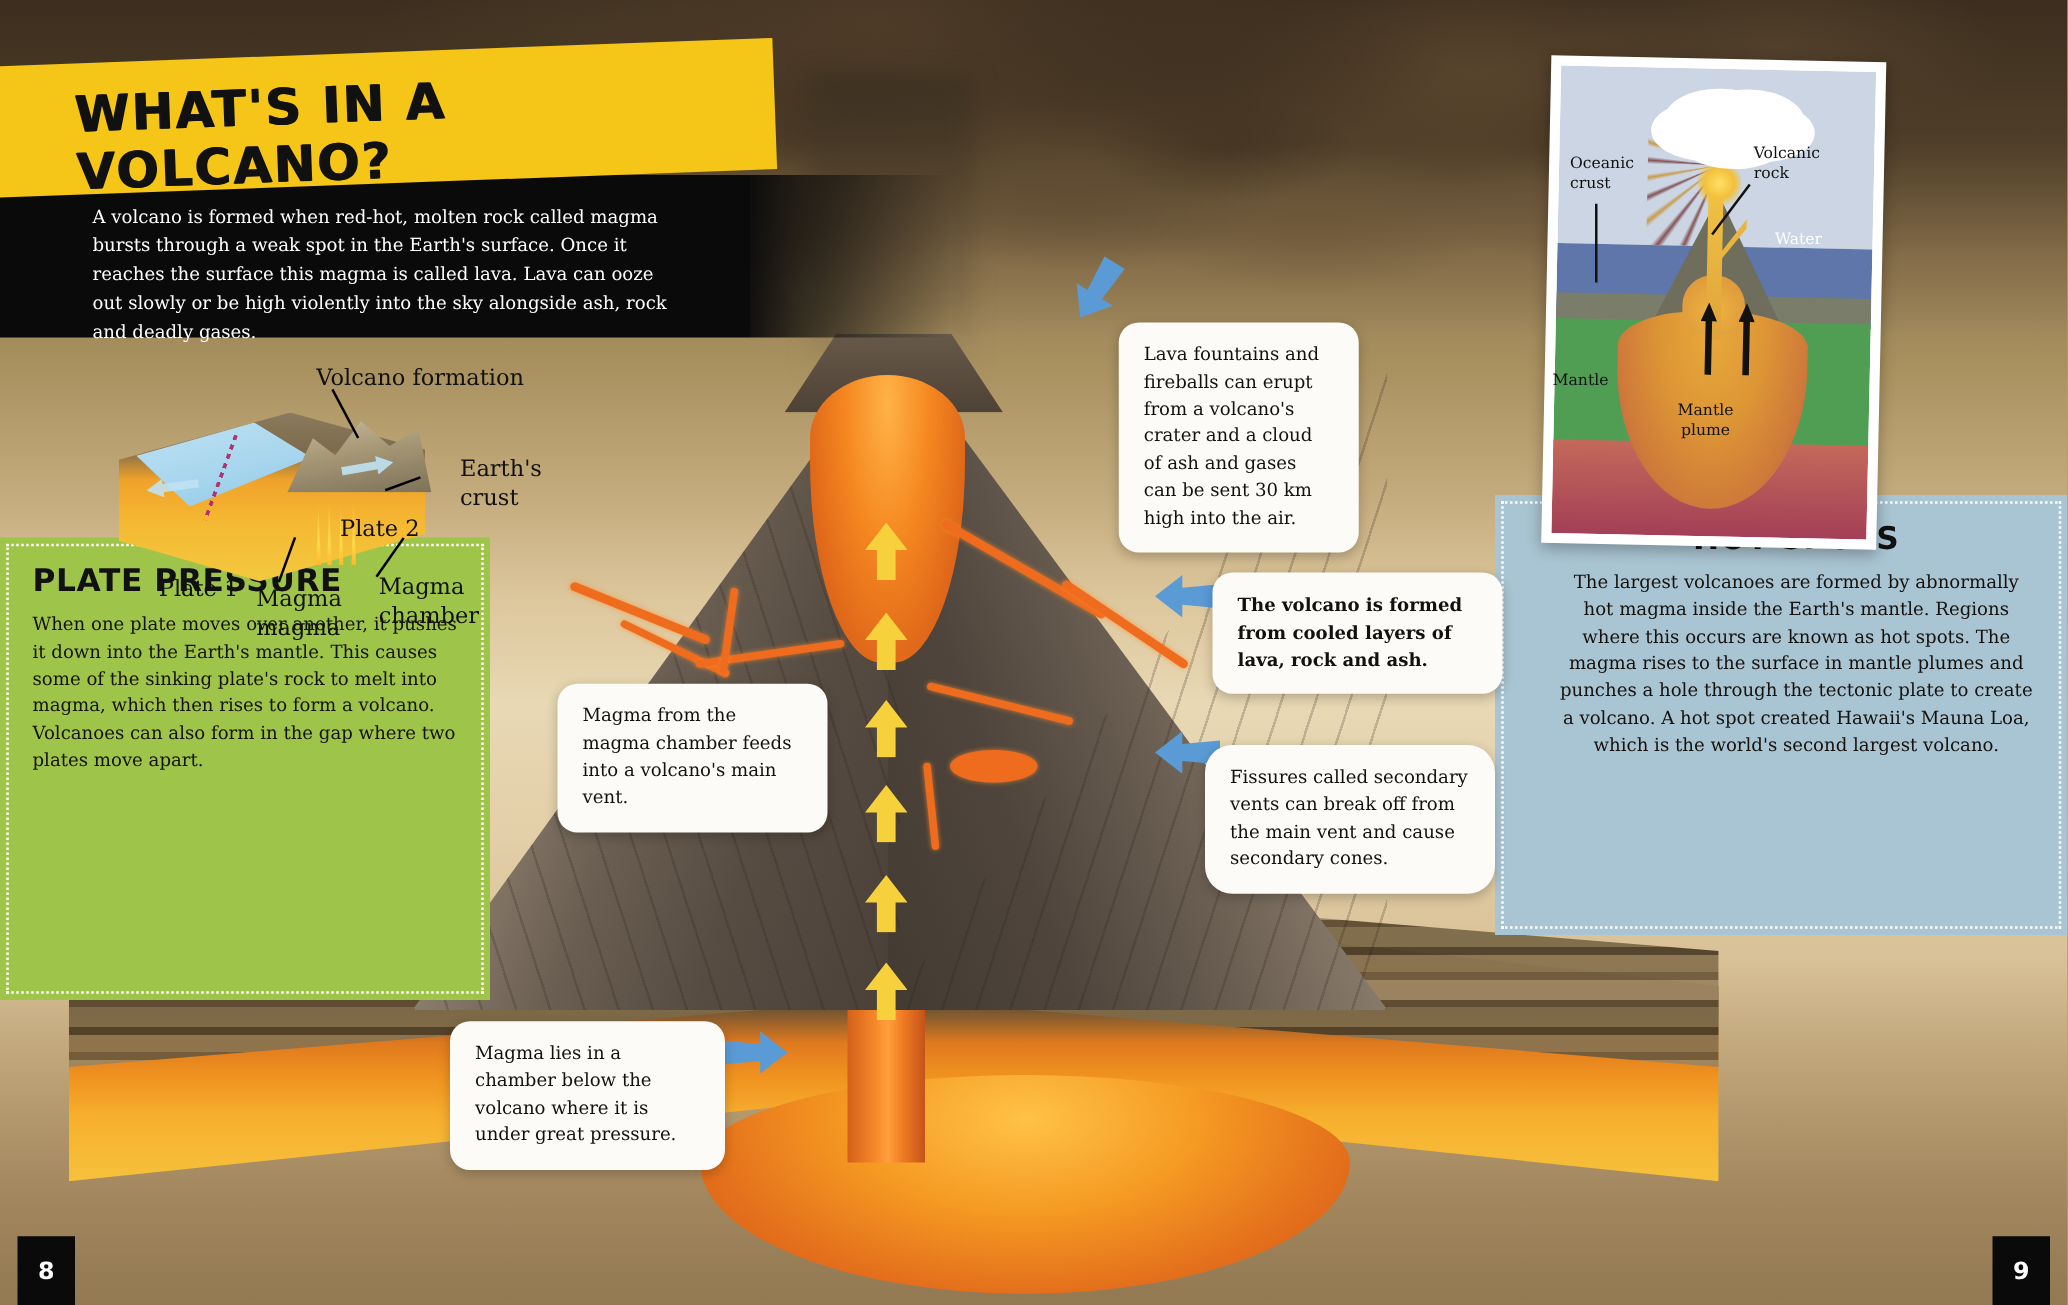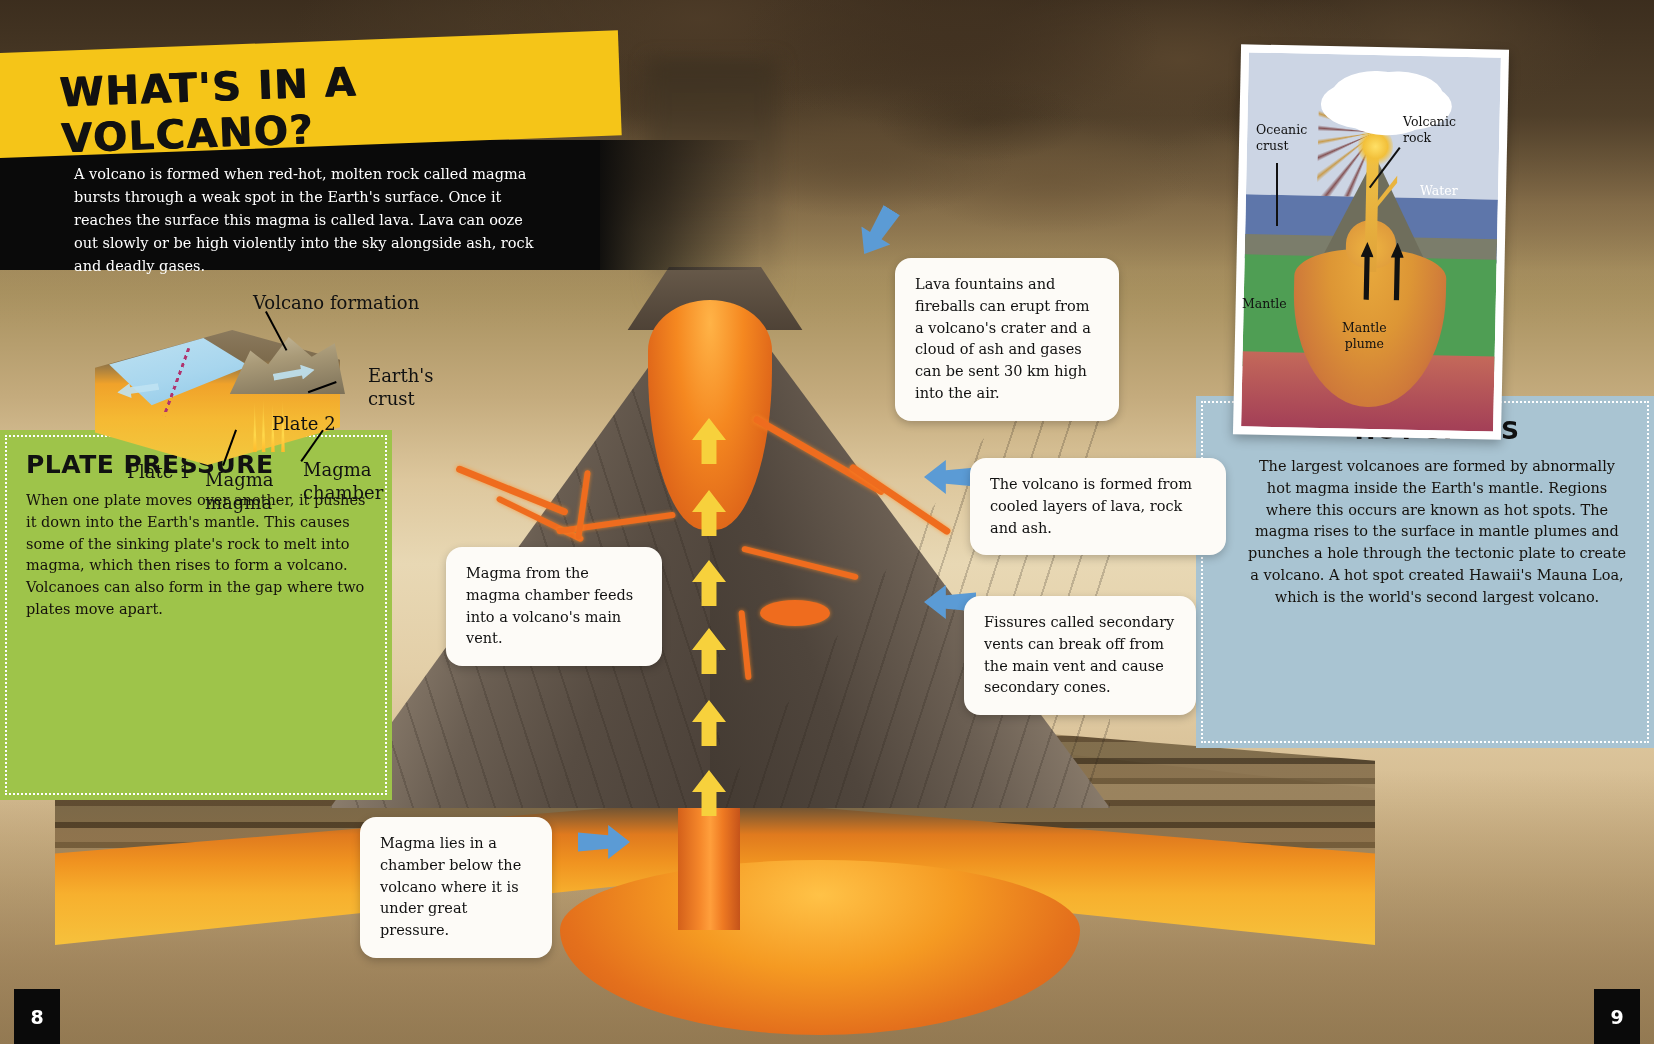--- a/index.html
+++ b/index.html
@@ -413,25 +413,25 @@
   <div class="hs-label w" style="left:1420px;top:183px;">Water</div>
   <div class="hs-label" style="left:1242px;top:296px;">Mantle</div>
   <div class="hs-label" style="left:1342px;top:320px;white-space:pre-line;text-align:center;">Mantle
 plume</div>
 
   <div class="blue-arrow up" style="left:852px;top:215px;"></div>
   <div class="blue-arrow" style="left:924px;top:460px;"></div>
   <div class="blue-arrow" style="left:924px;top:585px;"></div>
   <div class="blue-arrow right" style="left:578px;top:825px;"></div>
 
-  <div class="callout" style="left:895px;top:258px;width:224px;">Lava fountains and fireballs can erupt from a volcano's crater and a cloud of ash and gases can be sent 30 km high into the air.</div>
-  <div class="callout" style="left:970px;top:458px;width:256px;">The volcano is formed from cooled layers of lava, rock and ash.</div>
+  <div class="callout" style="left:895px;top:258px;width:192px;">Lava fountains and fireballs can erupt from a volcano's crater and a cloud of ash and gases can be sent 30 km high into the air.</div>
+  <div class="callout" style="left:970px;top:458px;width:232px;font-weight:bold;">The volcano is formed from cooled layers of lava, rock and ash.</div>
   <div class="callout" style="left:446px;top:547px;width:216px;">Magma from the magma chamber feeds into a volcano's main vent.</div>
-  <div class="callout" style="left:964px;top:596px;width:232px;">Fissures called secondary vents can break off from the main vent and cause secondary cones.</div>
-  <div class="callout" style="left:360px;top:817px;width:192px;">Magma lies in a chamber below the volcano where it is under great pressure.</div>
+  <div class="callout" style="left:964px;top:596px;width:232px;border-radius:22px;">Fissures called secondary vents can break off from the main vent and cause secondary cones.</div>
+  <div class="callout" style="left:360px;top:817px;width:220px;">Magma lies in a chamber below the volcano where it is under great pressure.</div>
 
   <div class="panel panel-green">
     <h2>PLATE PRESSURE</h2>
     <p>When one plate moves over another, it pushes it down into the Earth's mantle. This causes some of the sinking plate's rock to melt into magma, which then rises to form a volcano. Volcanoes can also form in the gap where two plates move apart.</p>
   </div>
 
   <div class="panel panel-blue">
     <h2>HOT SPOTS</h2>
     <p>The largest volcanoes are formed by abnormally hot magma inside the Earth's mantle. Regions where this occurs are known as hot spots. The magma rises to the surface in mantle plumes and punches a hole through the tectonic plate to create a volcano. A hot spot created Hawaii's Mauna Loa, which is the world's second largest volcano.</p>
   </div>

